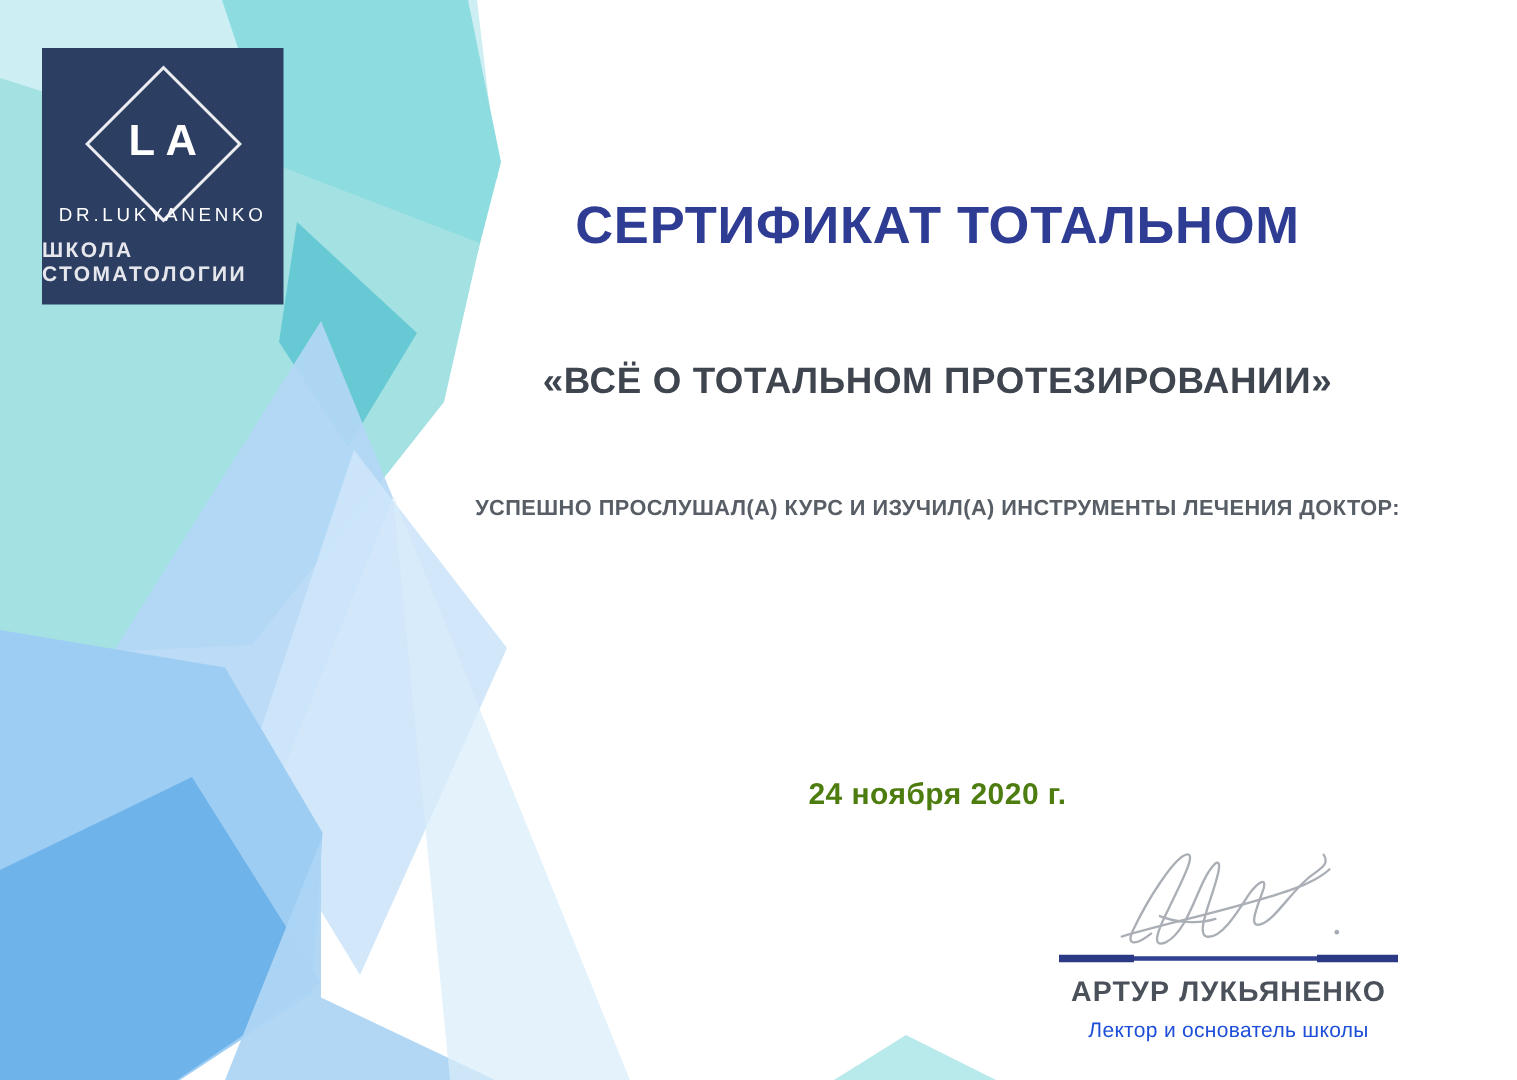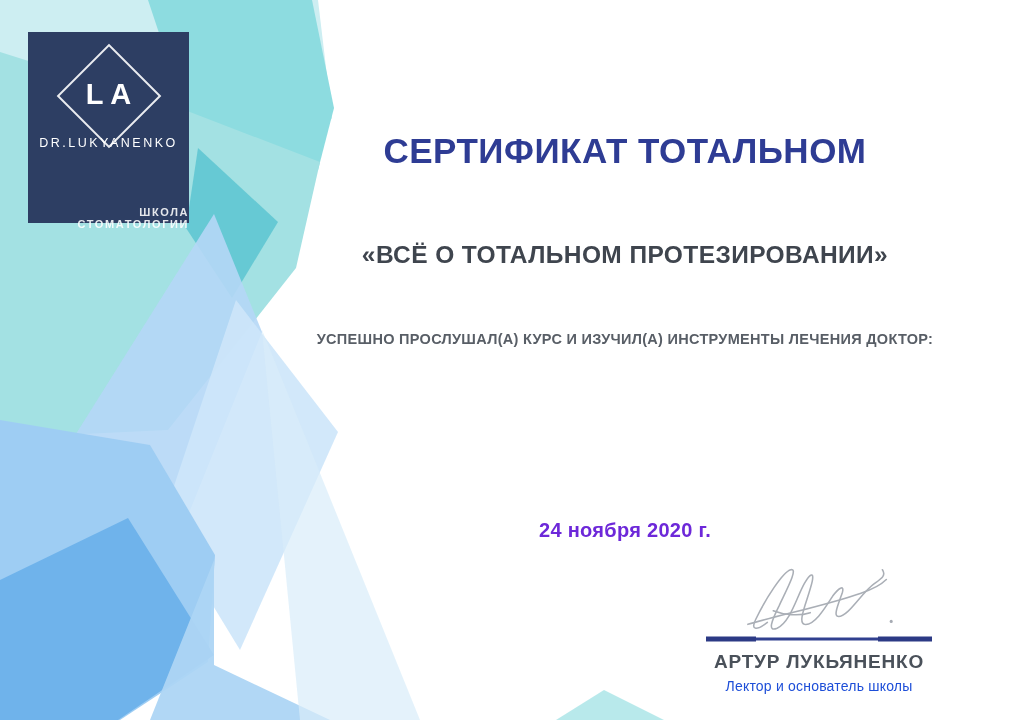--- a/index.html
+++ b/index.html
@@ -7,21 +7,21 @@
     position:relative;
     width:1011px;height:720px;
     overflow:hidden;
     background:#ffffff;
     font-family:"Liberation Sans", sans-serif;
   }
   .bg-shapes{position:absolute;inset:0;width:100%;height:100%;}
 
   
   .logo{
-    position:absolute;left:28px;top:32px;width:161px;height:191px;
+    position:absolute;left:28px;top:32px;width:161px;height:171px;
     background:#2d3e63;
   }
   .logo-diamond{
     position:absolute;left:50%;top:64px;width:74px;height:74px;
     transform:translate(-50%,-50%) rotate(45deg);
     border:2px solid rgba(255,255,255,0.9);
     box-sizing:border-box;
   }
   .logo-monogram{
     position:absolute;left:0;top:64px;width:100%;
@@ -29,22 +29,22 @@
     text-align:center;color:#ffffff;
     font-size:29px;font-weight:700;letter-spacing:7px;text-indent:7px;
   }
   .logo-brand{
     position:absolute;left:0;top:104px;width:100%;
     text-align:center;color:#ffffff;
     font-size:12.5px;font-weight:400;letter-spacing:2.5px;
   }
   .logo-tagline{
     position:absolute;left:0;top:126px;width:100%;
-    text-align:right;color:rgba(255,255,255,0.88);
-    font-size:11px;font-weight:700;letter-spacing:1.6px;margin-top:48px;
+    text-align:left;color:rgba(255,255,255,0.88);
+    font-size:14px;font-weight:700;letter-spacing:1.6px;
   }
 
   
   .col{position:absolute;left:290px;width:670px;text-align:center;}
   .title{
     top:126px;
     color:#2e3c94;font-size:35px;font-weight:800;line-height:1.4;
     letter-spacing:0.5px;
   }
   .course{
@@ -54,21 +54,21 @@
   .completion{
     top:331px;
     color:#585e66;font-size:14.5px;font-weight:700;letter-spacing:0.3px;
   }
   .recipient{
     top:378px;
     color:#2b3e92;font-size:45px;font-weight:800;line-height:1.47;
   }
   .cert-date{
     top:519px;
-    color:#6d28d9;font-size:20px;font-weight:700;letter-spacing:0.3px;
+    color:#4d7c0f;font-size:20px;font-weight:700;letter-spacing:0.3px;
   }
 
   
   .sig-block{position:absolute;left:706px;top:560px;width:226px;text-align:center;}
   .sig-scribble{position:absolute;left:30px;top:0px;width:170px;height:78px;}
   .sig-line{position:absolute;left:0;top:76px;width:226px;height:6px;}
   .sig-name{
     position:absolute;left:-20px;top:91px;width:266px;
     color:#4a515a;font-size:19px;font-weight:800;letter-spacing:0.8px;
   }

